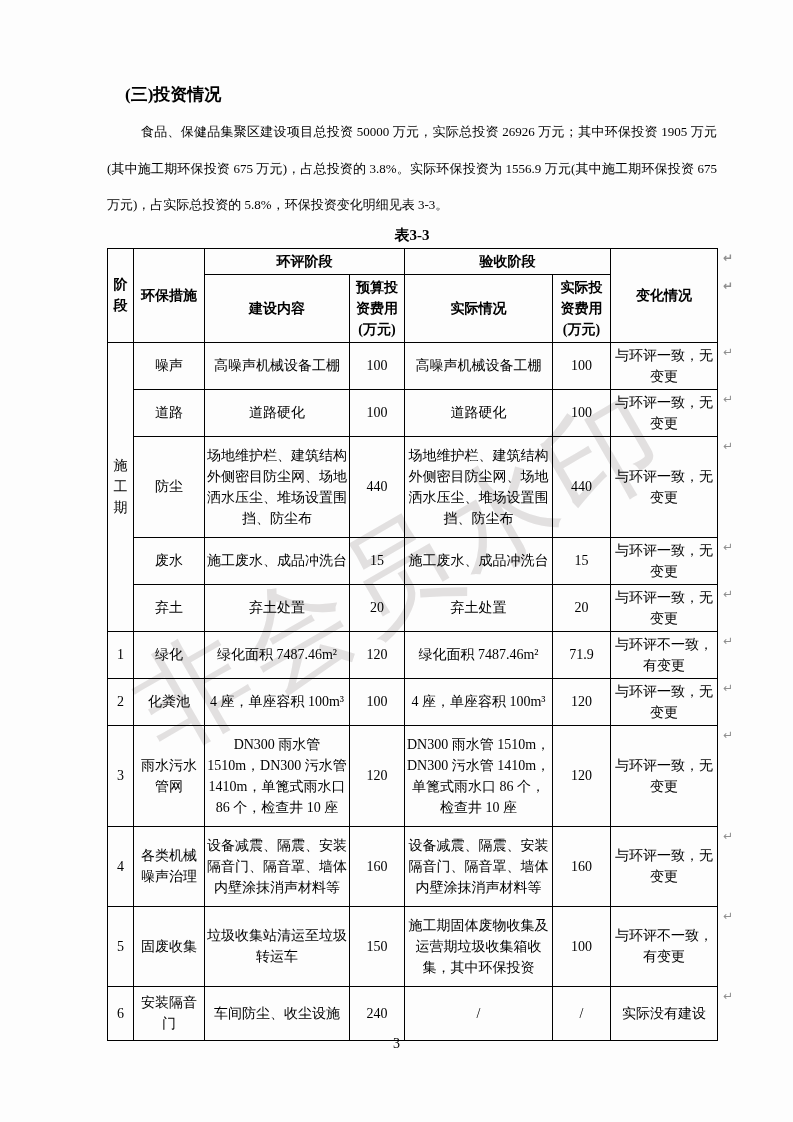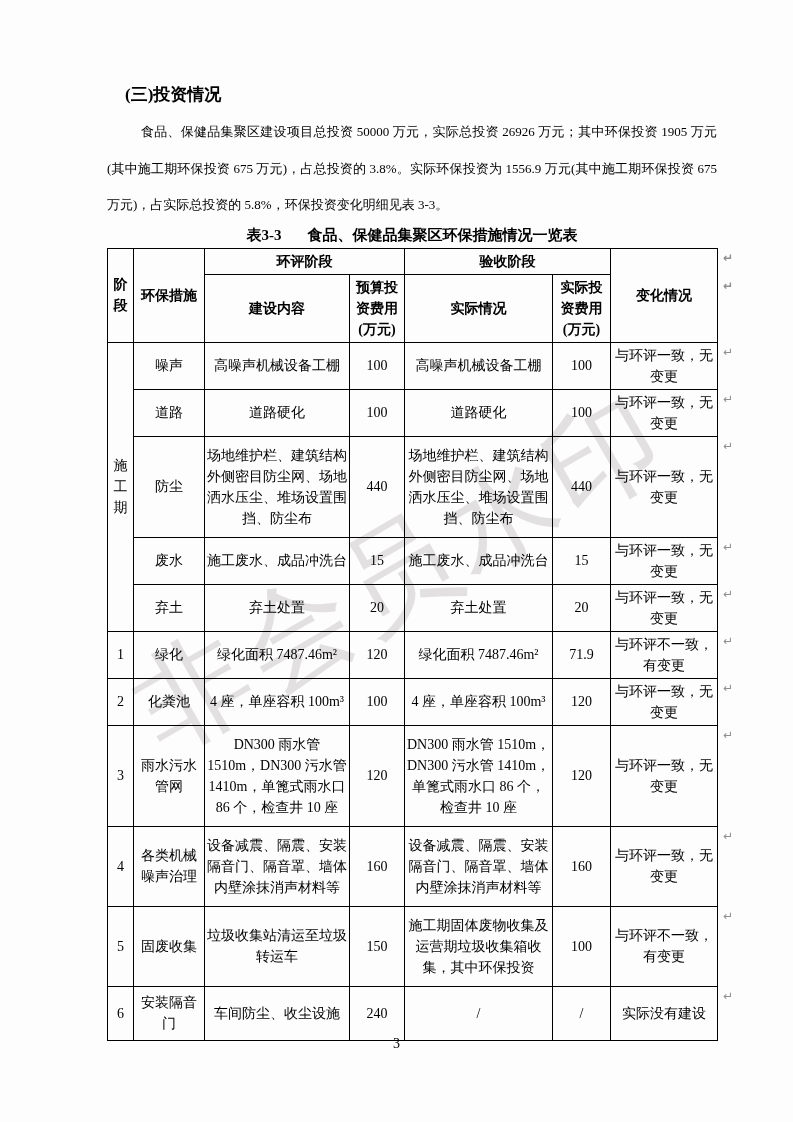--- a/index.html
+++ b/index.html
@@ -104,21 +104,20 @@
   <div class="watermark">非会员水印</div>
 
   <div class="content">
 
     <h2 class="heading">(三)投资情况</h2>
 
     <p class="para">食品、保健品集聚区建设项目总投资 50000 万元，实际总投资 26926 万元；其中环保投资 1905 万元(其中施工期环保投资 675 万元)，占总投资的 3.8%。实际环保投资为 1556.9 万元(其中施工期环保投资 675 万元)，占实际总投资的 5.8%，环保投资变化明细见表 3-3。</p>
 
     <div class="table-title">
       <span>表3-3</span>
-      <span>食品、保健品集聚区环保措施情况一览表</span>
     </div>
 
     <table class="env">
       <colgroup>
         <col style="width:26px">
           <col style="width:71px">
           <col style="width:145px">
         <col style="width:55px">
           <col style="width:148px">
           <col style="width:58px">

